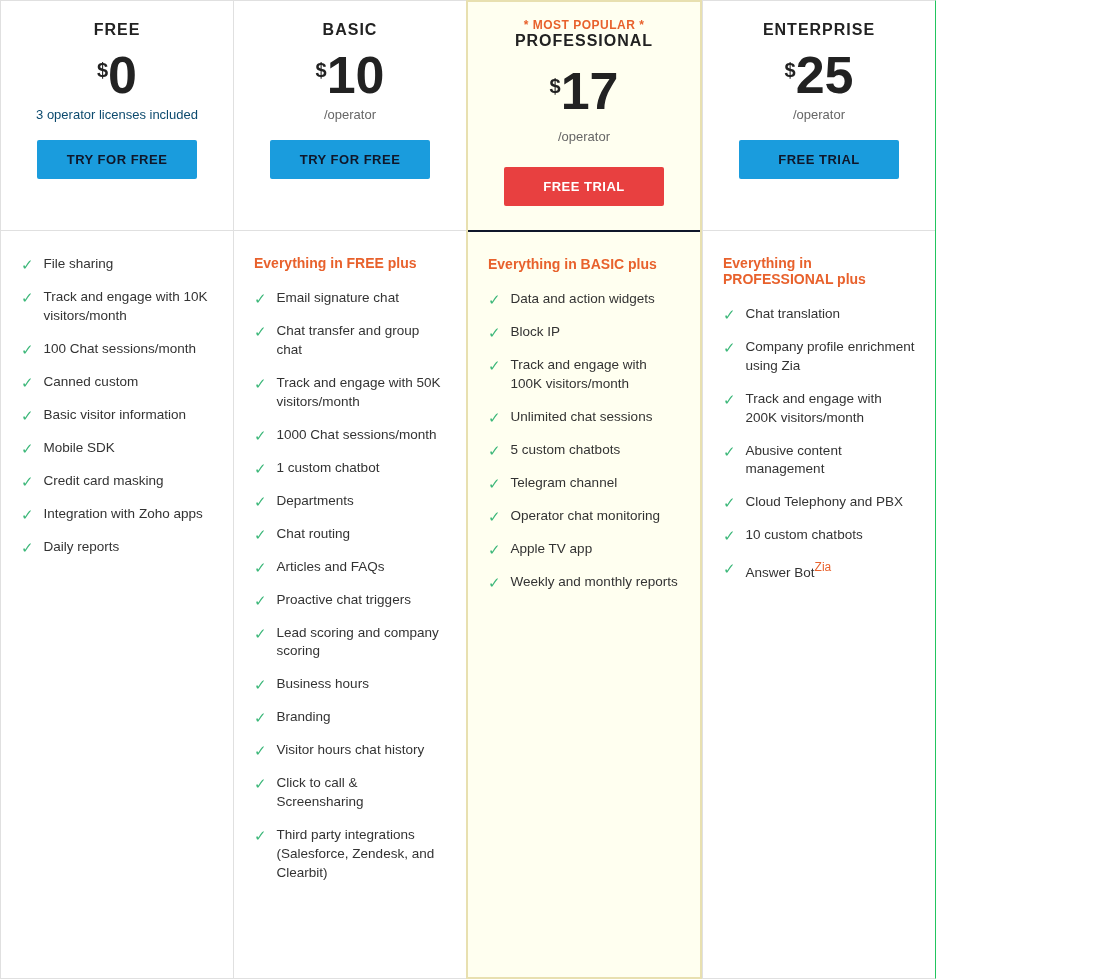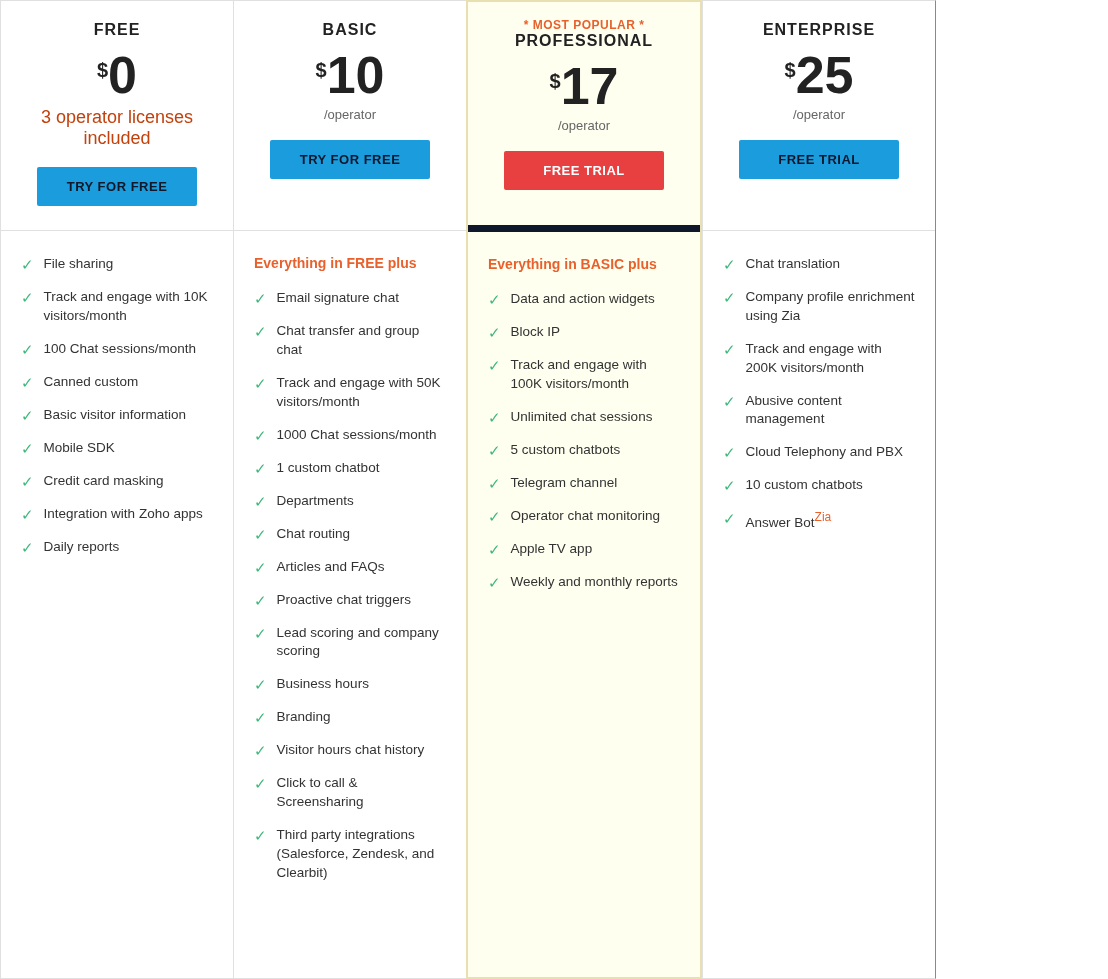--- a/index.html
+++ b/index.html
@@ -33,22 +33,23 @@
       padding: 20px 20px 24px;
       text-align: center;
       border-bottom: 1px solid #e0e0e0;
       min-height: 230px;
       display: flex;
       flex-direction: column;
       align-items: center;
       justify-content: flex-start;
     }
     .plan-col.professional .plan-header {
-      border-bottom: 7px solid #0f172a;
+      border-bottom: 2px solid #0f172a;
       padding-top: 30px;
+      justify-content: space-between;
     }
     .most-popular {
       color: #e8612c;
       font-size: 12px;
       font-weight: bold;
       letter-spacing: 0.5px;
       margin-bottom: 10px;
       position: absolute;
       top: 16px;
       left: 50%;
@@ -79,22 +80,22 @@
       font-weight: bold;
       line-height: 1;
       color: #222;
     }
     .per-operator {
       font-size: 13px;
       color: #666;
       margin-bottom: 18px;
     }
     .operator-licenses {
-      font-size: 18px;
-      color: #c2410c;
+      font-size: 13px;
+      color: #0c4a6e;
       margin-bottom: 18px;
     }
     .cta-button {
       display: block;
       width: 160px;
       padding: 12px 0;
       text-align: center;
       font-size: 13px;
       font-weight: bold;
       letter-spacing: 0.5px;
@@ -325,20 +326,21 @@
       <div class="plan-header">
         <div class="plan-name">ENTERPRISE</div>
         <div class="plan-price">
           <span class="currency">$</span>
           <span class="amount">25</span>
         </div>
         <div class="per-operator">/operator</div>
         <button class="cta-button btn-blue">FREE TRIAL</button>
       </div>
       <div class="plan-features">
+        <div class="features-heading">Everything in PROFESSIONAL plus</div>
         <div class="feature-item">
           <span class="check-icon">✓</span>
           <span class="feature-text">Chat translation</span>
         </div>
         <div class="feature-item">
           <span class="check-icon">✓</span>
           <span class="feature-text">Company profile enrichment using Zia</span>
         </div>
         <div class="feature-item">
           <span class="check-icon">✓</span>

